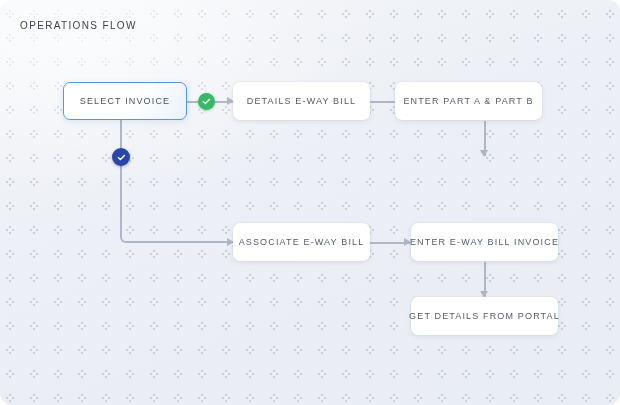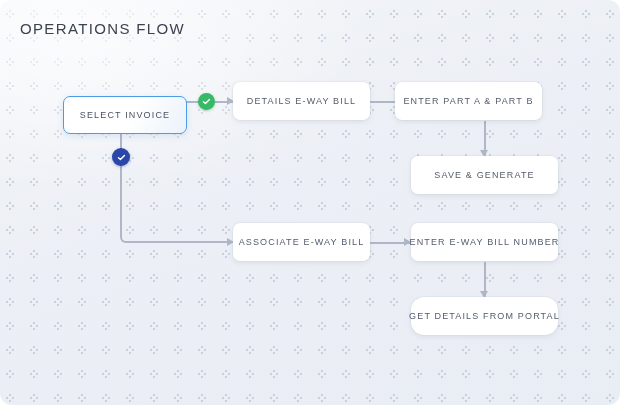--- a/index.html
+++ b/index.html
@@ -37,21 +37,21 @@
     position: absolute;
     inset: 0;
     pointer-events: none;
     background: radial-gradient(ellipse 420px 240px at 12% 6%, rgba(255,255,255,0.75), rgba(255,255,255,0) 70%);
   }
 
   #title {
     position: absolute;
     left: 20px;
     top: 20px;
-    font-size: 15px;
+    font-size: 10px;
     letter-spacing: 1.35px;
     color: #3c4250;
     font-weight: 400;
     white-space: nowrap;
   }
 
   .node {
     position: absolute;
     box-sizing: border-box;
     background: #ffffff;
@@ -164,40 +164,37 @@
   </div>
 
   <div class="badge blue" style="left:112px; top:148px;">
     <span>
       <svg width="9" height="9" viewBox="0 0 10 10">
         <path d="M1.6 5.2 L3.8 7.3 L8.3 2.7" fill="none" stroke="#ffffff" stroke-width="1.6" stroke-linecap="round" stroke-linejoin="round"></path>
       </svg>
     </span>
   </div>
 
-  <div class="node active" style="left:63px; top:96px; width:124px;">
+  <div class="node active" style="left:63px; top:82px; width:124px;">
     <span class="label">SELECT INVOICE</span>
   </div>
 
   <div class="node" style="left:233px; top:82px; width:137px;">
     <span class="label">DETAILS E-WAY BILL</span>
   </div>
 
   <div class="node" style="left:395px; top:82px; width:147px;">
     <span class="label">ENTER PART A &amp; PART B</span>
   </div>
 
-  <div class="node" style="left:411px; top:156px; width:147px;">
-    <span class="label">SAVE &amp; GENERATE</span>
-  </div>
 
   <div class="node" style="left:233px; top:223px; width:137px;">
     <span class="label">ASSOCIATE E-WAY BILL</span>
   </div>
 
   <div class="node" style="left:411px; top:223px; width:147px;">
-    <span class="label">ENTER E-WAY BILL NUMBER</span>
-  </div>
-
-  <div class="node" style="left:411px; top:297px; width:147px;border-radius:13px;">
+    <span class="label">ENTER E-WAY BILL INVOICE</span>
+  </div>
+
+  <div class="node" style="left:411px; top:297px; width:147px;">
     <span class="label">GET DETAILS FROM PORTAL</span>
   </div>
 </div>
 
 </body></html>

